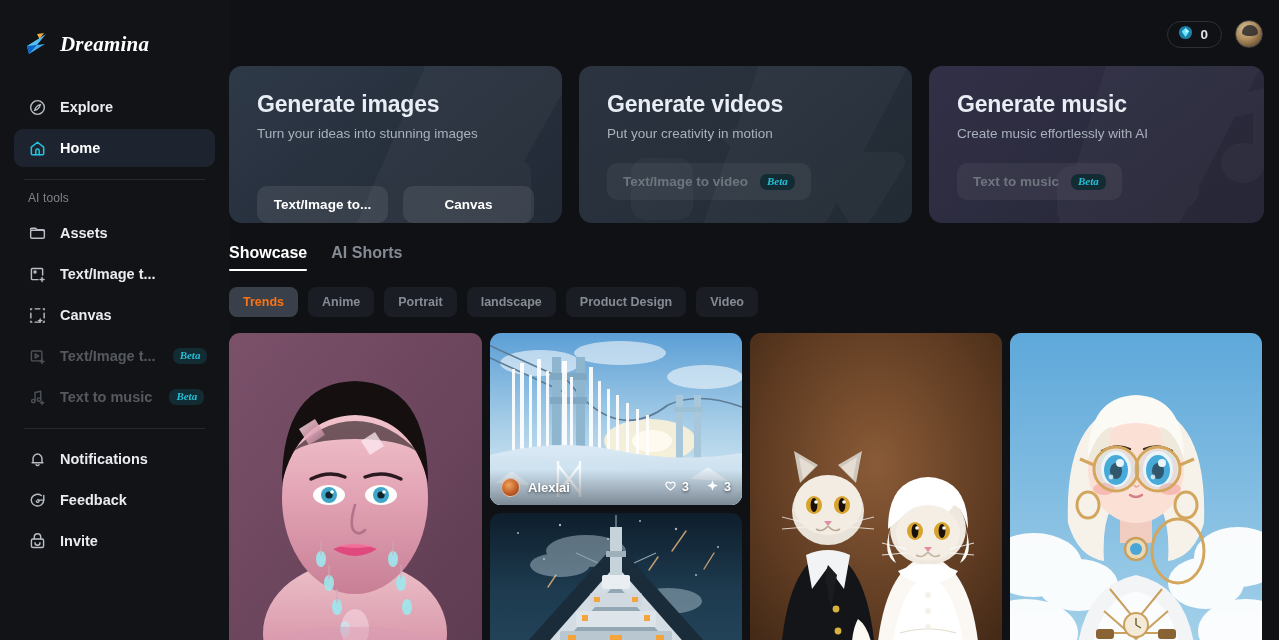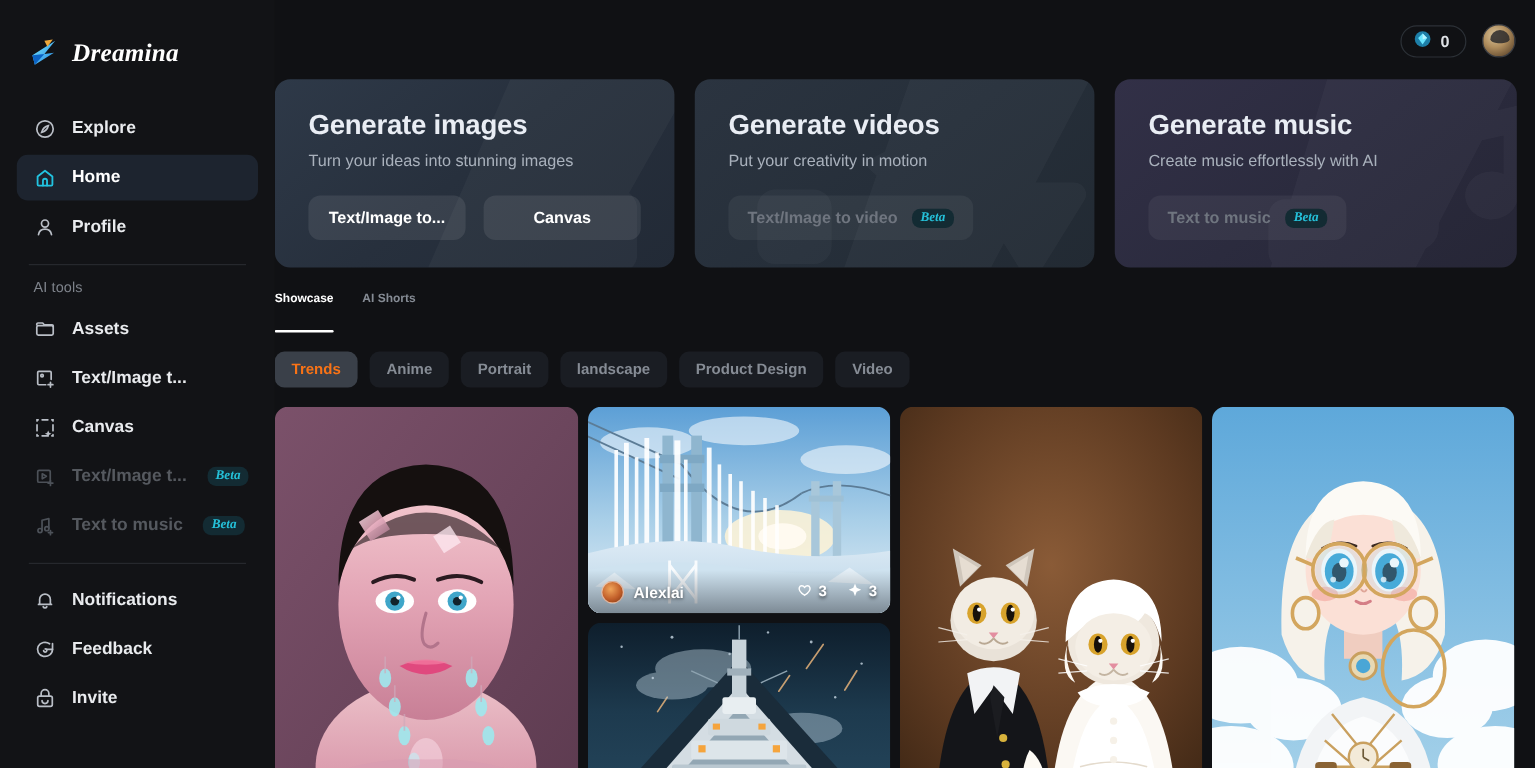--- a/index.html
+++ b/index.html
@@ -98,29 +98,29 @@
   }
   .hero p {
     font-size: 13.5px; color: #a9b1bc; margin-top: 8px; position: relative; z-index: 2;
   }
   .hero .btns { display: flex; gap: 15px; margin-top: 22px; position: relative; z-index: 2; }
   .hbtn {
     height: 37px; border-radius: 10px; display: flex; align-items: center; justify-content: center;
     gap: 8px; font-size: 13.5px; font-weight: 700; color: #ffffff;
     background: rgba(255,255,255,.085); cursor: pointer; padding: 0 16px;
   }
-  .hbtn.wide { min-width: 131px; }
+  .hbtn.wide { min-width: 131px; margin-top: 23px; }
   .hbtn.dim { color: #6f757f; cursor: default; background: rgba(255,255,255,.055); }
   .hbtn .beta { margin-left: 4px; }
 
   
   .tabs { display: flex; gap: 24px; margin-top: 21px; }
   .tab {
-    font-size: 10px; color: #858b94; font-weight: 700; cursor: pointer;
-    padding-bottom: 22px; position: relative;
+    font-size: 16px; color: #858b94; font-weight: 700; cursor: pointer;
+    padding-bottom: 9px; position: relative;
   }
   .tab.active { color: #ffffff; }
   .tab.active::after {
     content: ""; position: absolute; left: 0; right: 0; bottom: 0;
     height: 2px; background: #ffffff; border-radius: 2px;
   }
 
   
   .chips { display: flex; gap: 10px; margin-top: 16px; }
   .chip {
@@ -196,29 +196,20 @@
     <div class="nav-item active">
       <span class="ico">
         <svg width="19" height="19" viewBox="0 0 20 20" fill="none" stroke="#22c3e0" stroke-width="1.6" stroke-linecap="round" stroke-linejoin="round">
           <path d="M3.5 8.5 L10 3.4 L16.5 8.5 V15.5 a1 1 0 0 1-1 1 H4.5 a1 1 0 0 1-1-1 Z"></path>
           <path d="M8.2 16.5 v-4.2 a1.8 1.8 0 0 1 3.6 0 v4.2"></path>
         </svg>
       </span>
       <span class="lbl">Home</span>
     </div>
 
-    <div class="nav-item">
-      <span class="ico">
-        <svg width="19" height="19" viewBox="0 0 20 20" fill="none" stroke="#b9bec6" stroke-width="1.5" stroke-linecap="round">
-          <circle cx="10" cy="6.6" r="3.1"></circle>
-          <path d="M4.3 16.4 C4.8 13.2 7.1 11.6 10 11.6 C12.9 11.6 15.2 13.2 15.7 16.4"></path>
-        </svg>
-      </span>
-      <span class="lbl">Profile</span>
-    </div>
 
     <div class="nav-sep"></div>
 
     <div class="nav-head">AI tools</div>
 
     <div class="nav-item">
       <span class="ico">
         <svg width="19" height="19" viewBox="0 0 20 20" fill="none" stroke="#b9bec6" stroke-width="1.5" stroke-linejoin="round">
           <path d="M2.8 6.6 V5.4 a1 1 0 0 1 1-1 H8 l1.5 1.7 H16.2 a1 1 0 0 1 1 1 v1"></path>
           <rect x="2.8" y="6.6" width="14.4" height="8.4" rx="1.4"></rect>

